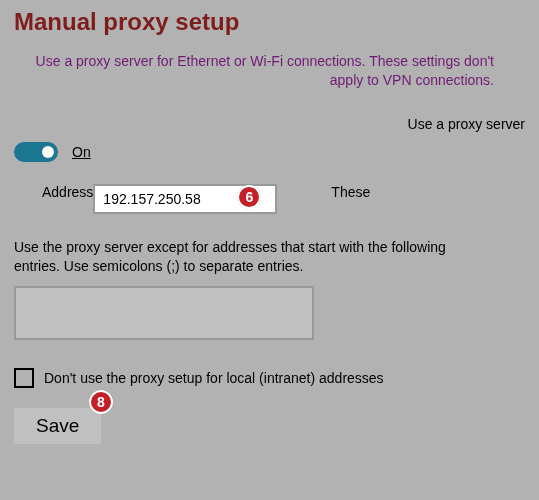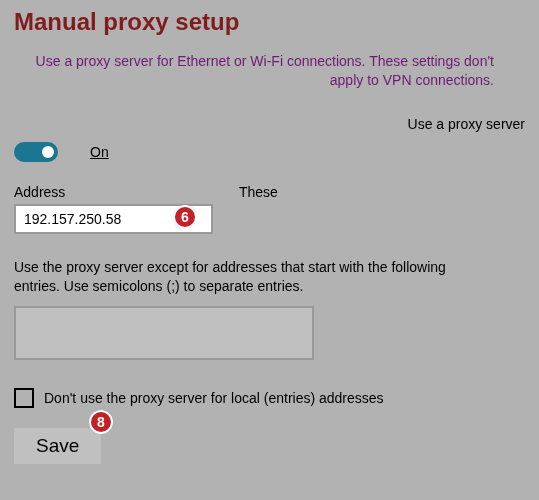--- a/index.html
+++ b/index.html
@@ -53,50 +53,50 @@
       content: "";
       position: absolute;
       right: 4px;
       top: 4px;
       width: 12px;
       height: 12px;
       border-radius: 50%;
       background: #fff;
     }
     .toggle-label {
-      margin-left: 32px;
+      margin-left: 14px;
       font-size: 14px;
       text-decoration: underline;
     }
     .input-row {
       display: flex;
       gap: 26px;
       margin-bottom: 24px;
     }
     .input-group {
       display: flex;
-      flex-direction: column;
+      margin-left: 28px;
     }
     .field-label {
       font-size: 14px;
       margin-bottom: 4px;
     }
     .address-wrap, .port-wrap {
       position: relative;
       display: inline-block;
     }
     input[type="text"] {
       border: 2px solid #999;
       background: #fff;
       font-size: 14px;
       font-family: inherit;
       padding: 5px 8px;
     }
     .address-input {
-      width: 199px;
+      width: 184px;
     }
     .port-input {
       width: 96px;
     }
     .marker {
       position: absolute;
       width: 24px;
       height: 24px;
       border-radius: 50%;
       background: #c32127;
@@ -198,21 +198,21 @@
     <div class="field-label">These</div>
   </div>
 </div>
 
 <p class="except-text">Use the proxy server except for addresses that start with the following entries. Use semicolons (;) to separate entries.</p>
 
 <textarea class="except-textarea" style=""></textarea>
 
 <div class="checkbox-row">
   <div class="checkbox-box"></div>
-  <span class="checkbox-label">Don't use the proxy server for local (entries) addresses</span>
+  <span class="checkbox-label">Don't use the proxy setup for local (intranet) addresses</span>
 </div>
 
 <div class="save-row">
   <button class="save-btn">Save</button>
   <div class="marker marker-8">8</div>
 </div>
 
 
 
 

